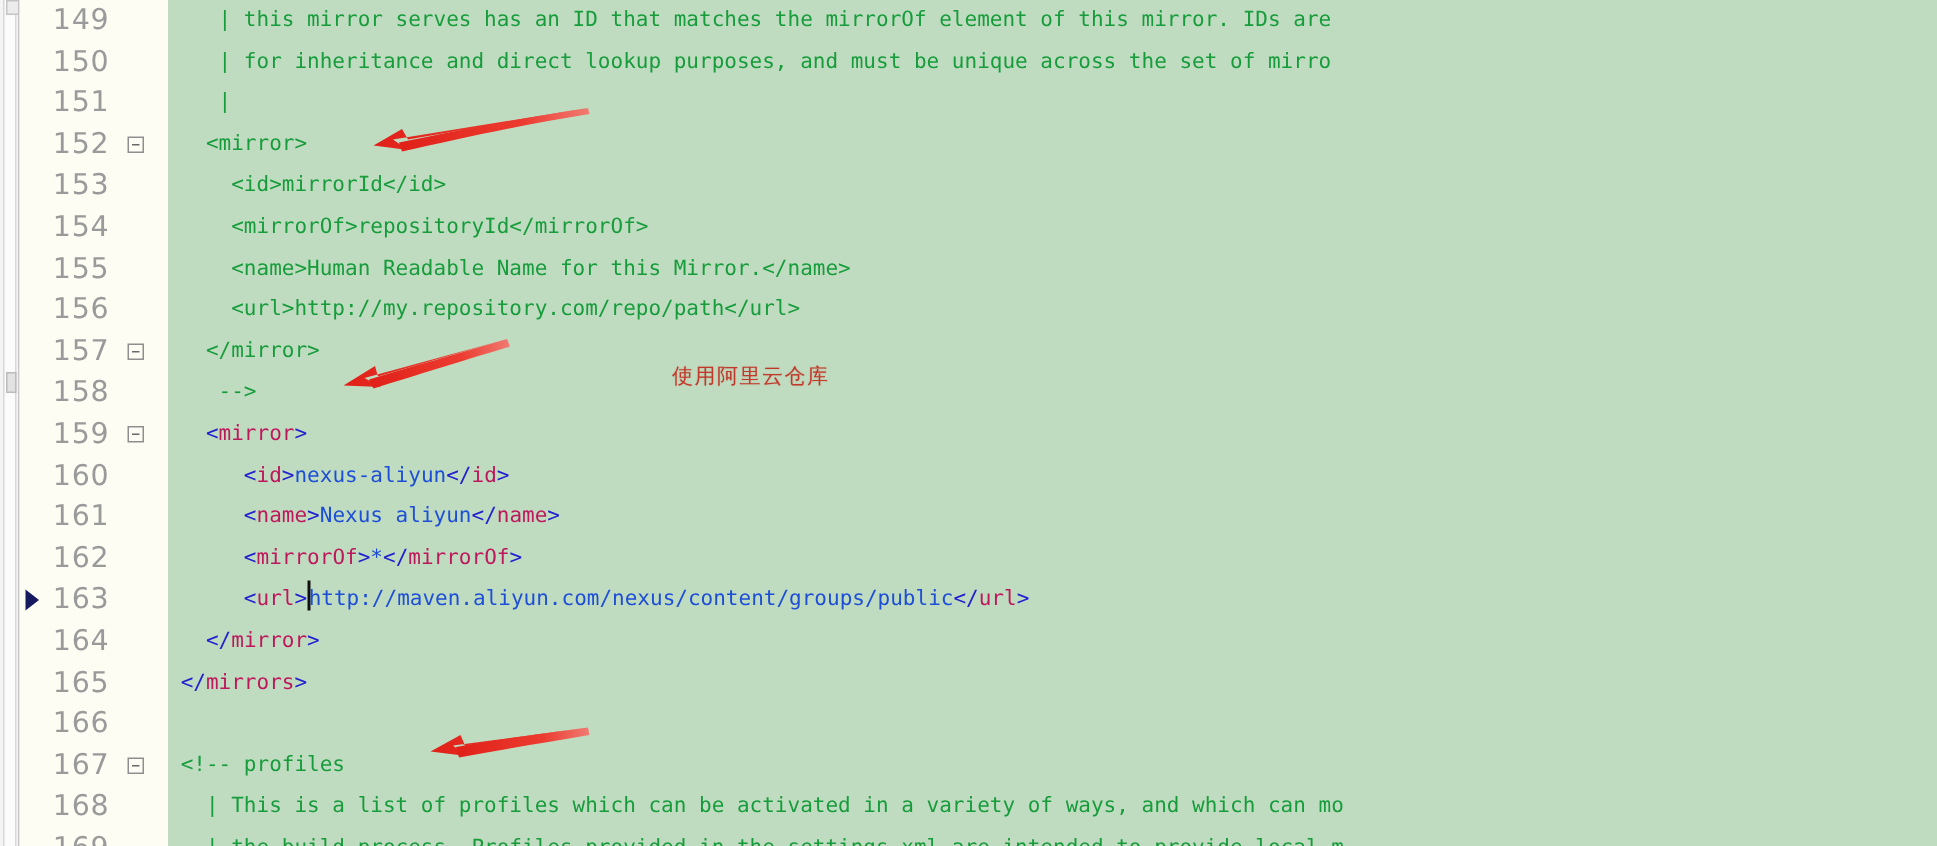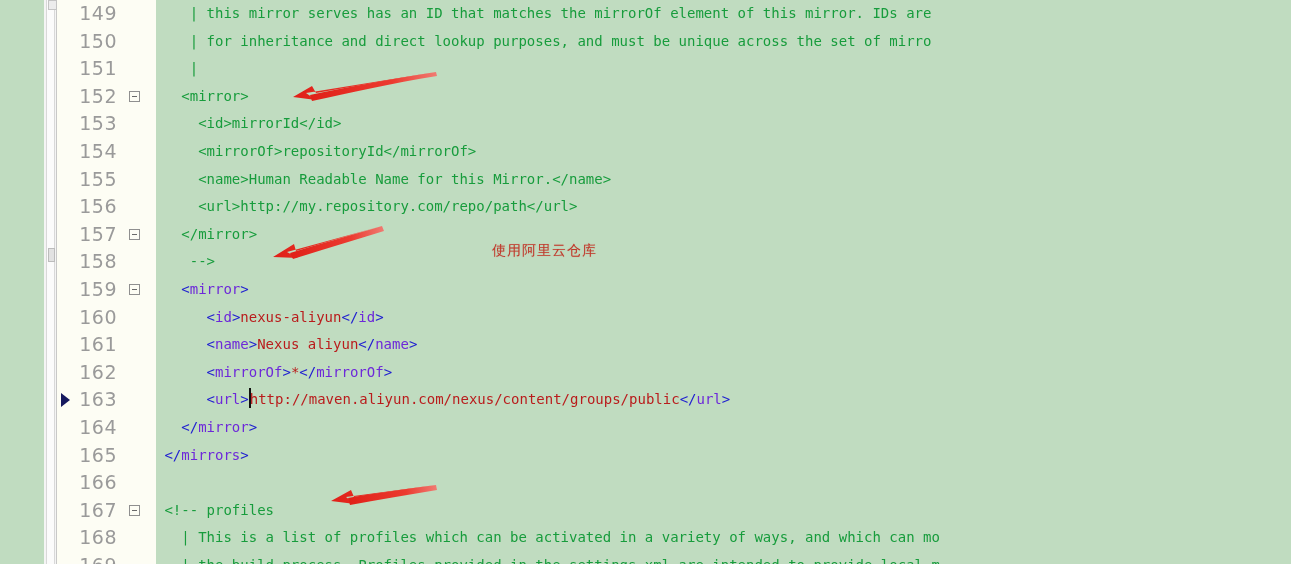--- a/index.html
+++ b/index.html
@@ -2,21 +2,21 @@
 <html><head>
 <meta charset="utf-8">
 <title>settings.xml editor</title>
 <style>
   html,body{margin:0;padding:0;}
   body{
     width:1291px;height:564px;overflow:hidden;
     background:#c0dcc0;
     font-family:"DejaVu Sans Mono","Liberation Mono",monospace;
   }
-  #root{position:relative;width:1088px;height:564px;overflow:hidden;margin-left:44px;}
+  #root{position:relative;width:1088px;height:564px;overflow:hidden;}
 
   
   .edge-strip{
     position:absolute;left:0;top:0;width:13px;height:564px;
     background:#f4f4f4;border-right:1px solid #c8c8c8;
     box-sizing:border-box;
   }
   .edge-track{
     position:absolute;left:2px;top:0;width:9px;height:564px;
     background:#fbfbfb;border-left:1px solid #d8d8d8;border-right:1px solid #d8d8d8;
@@ -65,22 +65,22 @@
     position:absolute;left:112px;top:0;right:0;height:564px;
     background:#c0dcc0;overflow:hidden;
   }
   .line{
     height:27.6px;line-height:27.6px;white-space:pre;
     font-size:14px;letter-spacing:0px;
     padding-left:0px;
   }
   .cmt{color:#179c3c;}
   .br{color:#2020d0;}
-  .tag{color:#6d28d9;}
-  .txt{color:#b91c1c;}
+  .tag{color:#be185d;}
+  .txt{color:#1d4ed8;}
 
   
   .caret{
     display:inline-block;width:0;border-left:2px solid #111;
     height:20px;vertical-align:-4px;margin:0 -1px 0 0;
   }
 
   
   .anno-cn{
     position:absolute;left:448px;top:242px;

